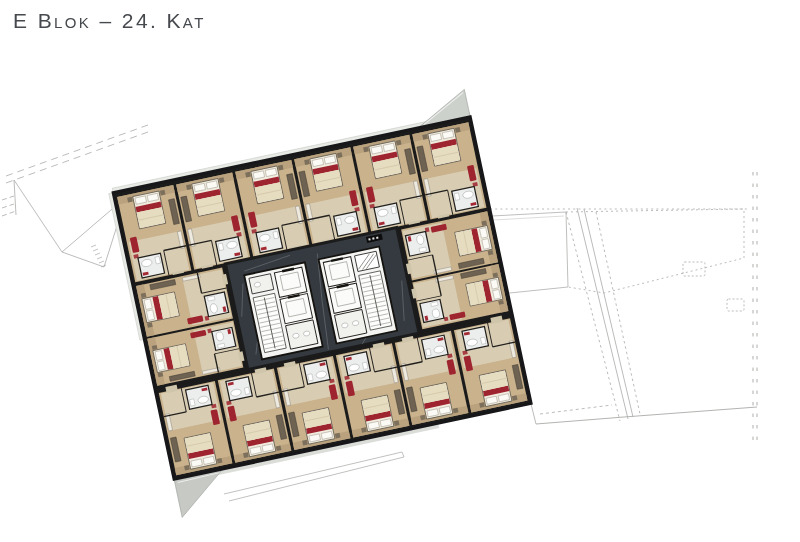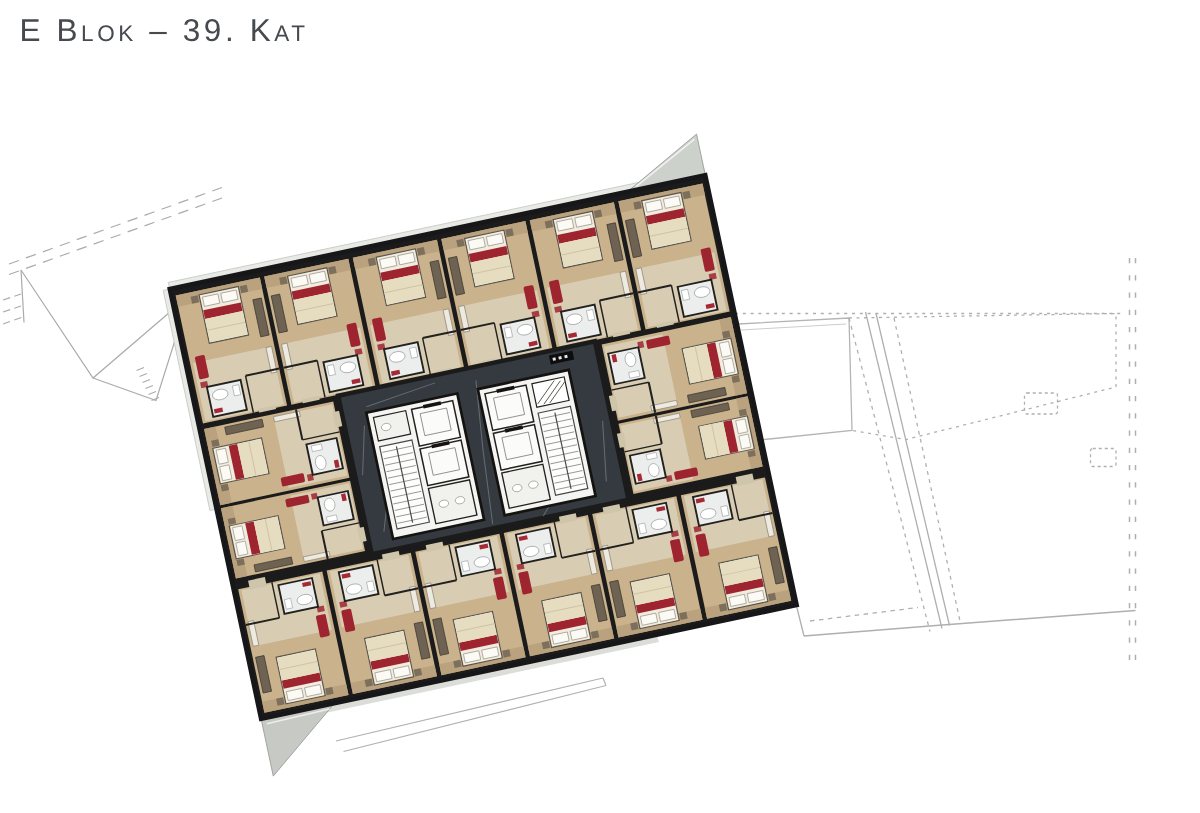--- a/index.html
+++ b/index.html
@@ -6,21 +6,21 @@
   .stage{position:relative;width:800px;height:542px;background:#ffffff;overflow:hidden;
          font-family:"Liberation Sans",sans-serif;}
   .title{position:absolute;left:13px;top:8px;font-size:21px;line-height:26px;
          font-weight:300;letter-spacing:2.4px;color:#46494d;font-variant:small-caps;}
   svg{position:absolute;left:0;top:0;}
 </style>
 </head>
 <body>
 
 <div class="stage">
-  <div class="title">E Blok – 39. Kat</div>
+  <div class="title">E Blok – 24. Kat</div>
 
   <svg width="800" height="542" viewBox="0 0 800 542" xmlns="http://www.w3.org/2000/svg" xmlns:xlink="http://www.w3.org/1999/xlink">
 
     <defs>
 
       <g id="unitT">
         <rect x="0" y="0" width="60" height="90" fill="#c9b28c"></rect>
         <rect x="0" y="0" width="60" height="8" fill="#b59d79" opacity="0.8"></rect>
         <rect x="2" y="48" width="56" height="41" fill="#d9cfb7" opacity="0.9"></rect>
 

